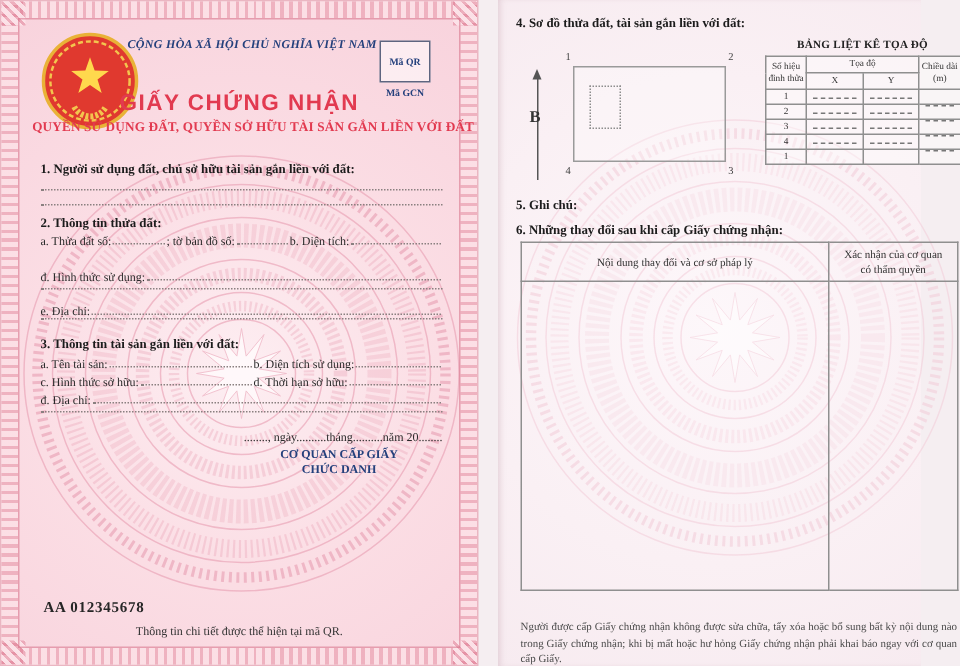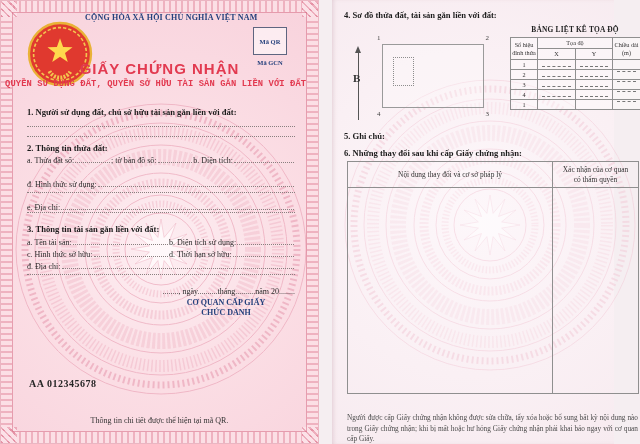--- a/index.html
+++ b/index.html
@@ -28,49 +28,49 @@
   .fr-inner { position:absolute; inset:11px; border:1px solid rgba(210,98,124,.5); z-index:3; pointer-events:none; }
 
   .wm { position:absolute; z-index:1; pointer-events:none; }
   .wm-left { left:10px; top:98px; opacity:.62; }
   .wm-left circle { stroke:#e9a0b4; } .wm-left path { stroke:#e9a0b4; }
   .wm-right { left:8px; top:75px; opacity:.5; }
   .wm-right circle { stroke:#f2c9d6; } .wm-right path { stroke:#f2c9d6; }
 
   .lp-el { position:absolute; z-index:4; }
   .emblem { left:26px; top:20px; width:66px; height:66px; }
-  .hdr-center { left:84px; top:12px; width:170px; white-space:nowrap; }
+  .hdr-center { left:84px; top:24px; width:170px; white-space:nowrap;font-style:italic; }
   .country { font-size:8px; font-weight:bold; color:#24407c; letter-spacing:.2px; }
   .motto { display:inline-block; margin-top:2px; font-size:8px; font-weight:bold; color:#24407c;
     border-bottom:1px solid #24407c; padding:0 3px 1px; }
   .qr-box { left:252px; top:26px; width:34px; height:28px; border:1px solid #5e6580;
     background:rgba(255,255,255,.55); display:flex; align-items:center; justify-content:center; }
   .qr-box span { font-size:6.5px; font-weight:bold; color:#24407c; }
   .gcn-label { left:245px; top:58px; width:48px; text-align:center; font-size:6.5px; font-weight:bold; color:#24407c; }
 
   .cert-title { left:0; top:59px; width:100%; text-align:center;
     font-family:"Liberation Sans", sans-serif; font-weight:bold; font-size:15px;
     color:#e23a50; letter-spacing:1px; }
-  .cert-subtitle { left:4px; top:78px; width:311px; text-align:left;
-    font-family:Liberation Mono, monospace; font-weight:bold; font-size:8.8px;
+  .cert-subtitle { left:4px; top:78px; width:311px; text-align:right;
+    font-family:Liberation Serif, serif; font-weight:bold; font-size:8.8px;
     color:#e23a50; letter-spacing:.1px; white-space:nowrap; }
 
   .sec-head { left:26px; font-size:8.6px; font-weight:bold; color:#1c1c1c; }
   .dotline { left:26px; right:23px; border-bottom:1px dotted #8a8080; height:0; }
   .frow { left:26px; right:23px; display:flex; align-items:flex-end; height:11px; font-size:8px; color:#2a2a2a; }
   .frow .seg { display:flex; align-items:flex-end; }
   .frow .lbl { white-space:nowrap; }
   .dots { flex:1 1 auto; min-width:8px; border-bottom:1px dotted #8a8080; margin:0 1px 2px; }
   .w62 { flex:0 0 62%; } .w38 { flex:0 0 38%; }
   .w53 { flex:0 0 53%;margin-top:44px; } .w47 { flex:0 0 47%; }
 
   .date-line { right:23px; top:286px; font-size:8px; color:#2a2a2a; text-align:right; }
   .issuer { left:140px; top:297px; width:170px; text-align:center; font-size:8px; font-weight:bold; color:#24407c; }
   .issuer-role { left:140px; top:307px; width:170px; text-align:center; font-size:8px; font-weight:bold; color:#24407c; }
-  .serial { left:28px; top:377px; font-size:10px; font-weight:bold; color:#262626; letter-spacing:.5px; }
+  .serial { left:28px; top:399px; font-size:10px; font-weight:bold; color:#262626; letter-spacing:.5px; }
   .qr-note { left:0; top:415px; width:100%; text-align:center; font-size:8px; color:#333; }
 
   
   .page-right {
     left:332px; width:282px;
     background: radial-gradient(circle at 50% 48%, #fdf7fa 0%, #faf0f4 60%, #f7ebf0 100%);
     box-shadow: inset 3px 0 4px -2px rgba(180,140,155,.35);
   }
   .rp-el { position:absolute; z-index:4; }
   .rs-head { left:12px; font-size:8.6px; font-weight:bold; color:#1c1c1c; }

